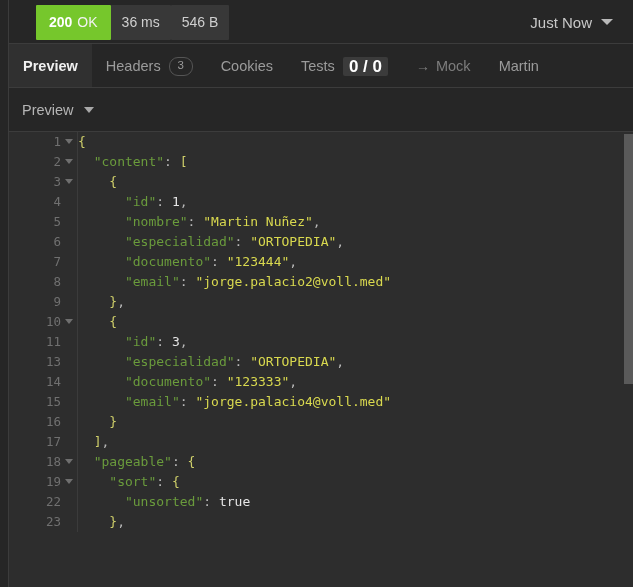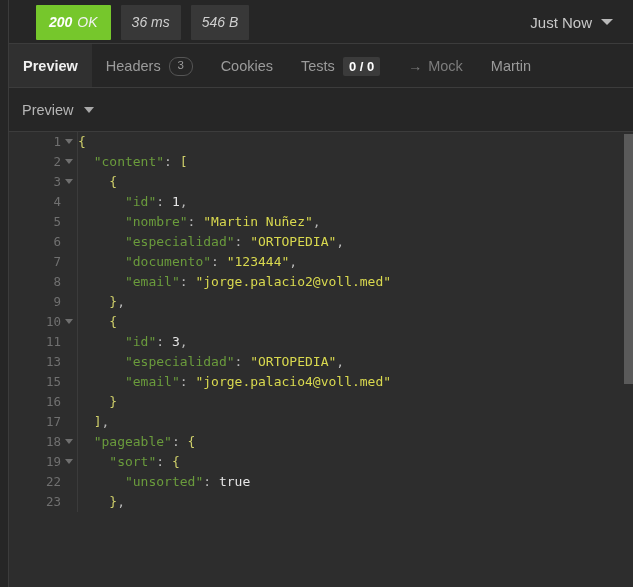--- a/index.html
+++ b/index.html
@@ -58,24 +58,22 @@
 
   .status-chip {
     height: 35px;
     display: inline-flex;
     align-items: center;
     justify-content: center;
     padding: 0 11px;
     font-size: 14px;
     color: #cfcfcf;
     background: #383838;
-    margin-right: 10px;
     white-space: nowrap;
     border-radius: 1px;
-    font-style: italic;
   }
   .status-chip.ok {
     background: #76c72c;
     color: #ffffff;
     padding: 0 13px;
   }
   .status-chip.ok .code {
     font-weight: bold;
     margin-right: 5px;
     color: #ffffff;
@@ -155,21 +153,21 @@
     align-items: center;
     justify-content: center;
     line-height: 1;
   }
   .tab-badge.filled {
     background: #3b3b3b;
     border: none;
     border-radius: 2px;
     color: #ffffff;
     font-weight: bold;
-    font-size: 13px;
+    font-size: 17px;
     height: 19px;
     padding: 0 6px;
   }
   .arrow-glyph {
     margin-right: 6px;
     font-size: 14px;
     color: #7d7d7d;
   }
 
   
@@ -456,20 +454,28 @@
             </tr>
             <tr>
               <td class="gutter">13</td>
               <td class="fold"></td>
               <td class="gutter-sep">
                 <div></div>
               </td>
               <td class="src"><span class="p">      </span><span class="k">"especialidad"</span><span class="p">: </span><span class="s">"ORTOPEDIA"</span><span class="p">,</span></td>
             </tr>
             <tr>
+              <td class="gutter">14</td>
+              <td class="fold"></td>
+              <td class="gutter-sep">
+                <div></div>
+              </td>
+              <td class="src"><span class="p">      </span><span class="k">"documento"</span><span class="p">: </span><span class="s">"123333"</span><span class="p">,</span></td>
+            </tr>
+            <tr>
               <td class="gutter">15</td>
               <td class="fold"></td>
               <td class="gutter-sep">
                 <div></div>
               </td>
               <td class="src"><span class="p">      </span><span class="k">"email"</span><span class="p">: </span><span class="s">"jorge.palacio4@voll.med"</span></td>
             </tr>
             <tr>
               <td class="gutter">16</td>
               <td class="fold"></td>

